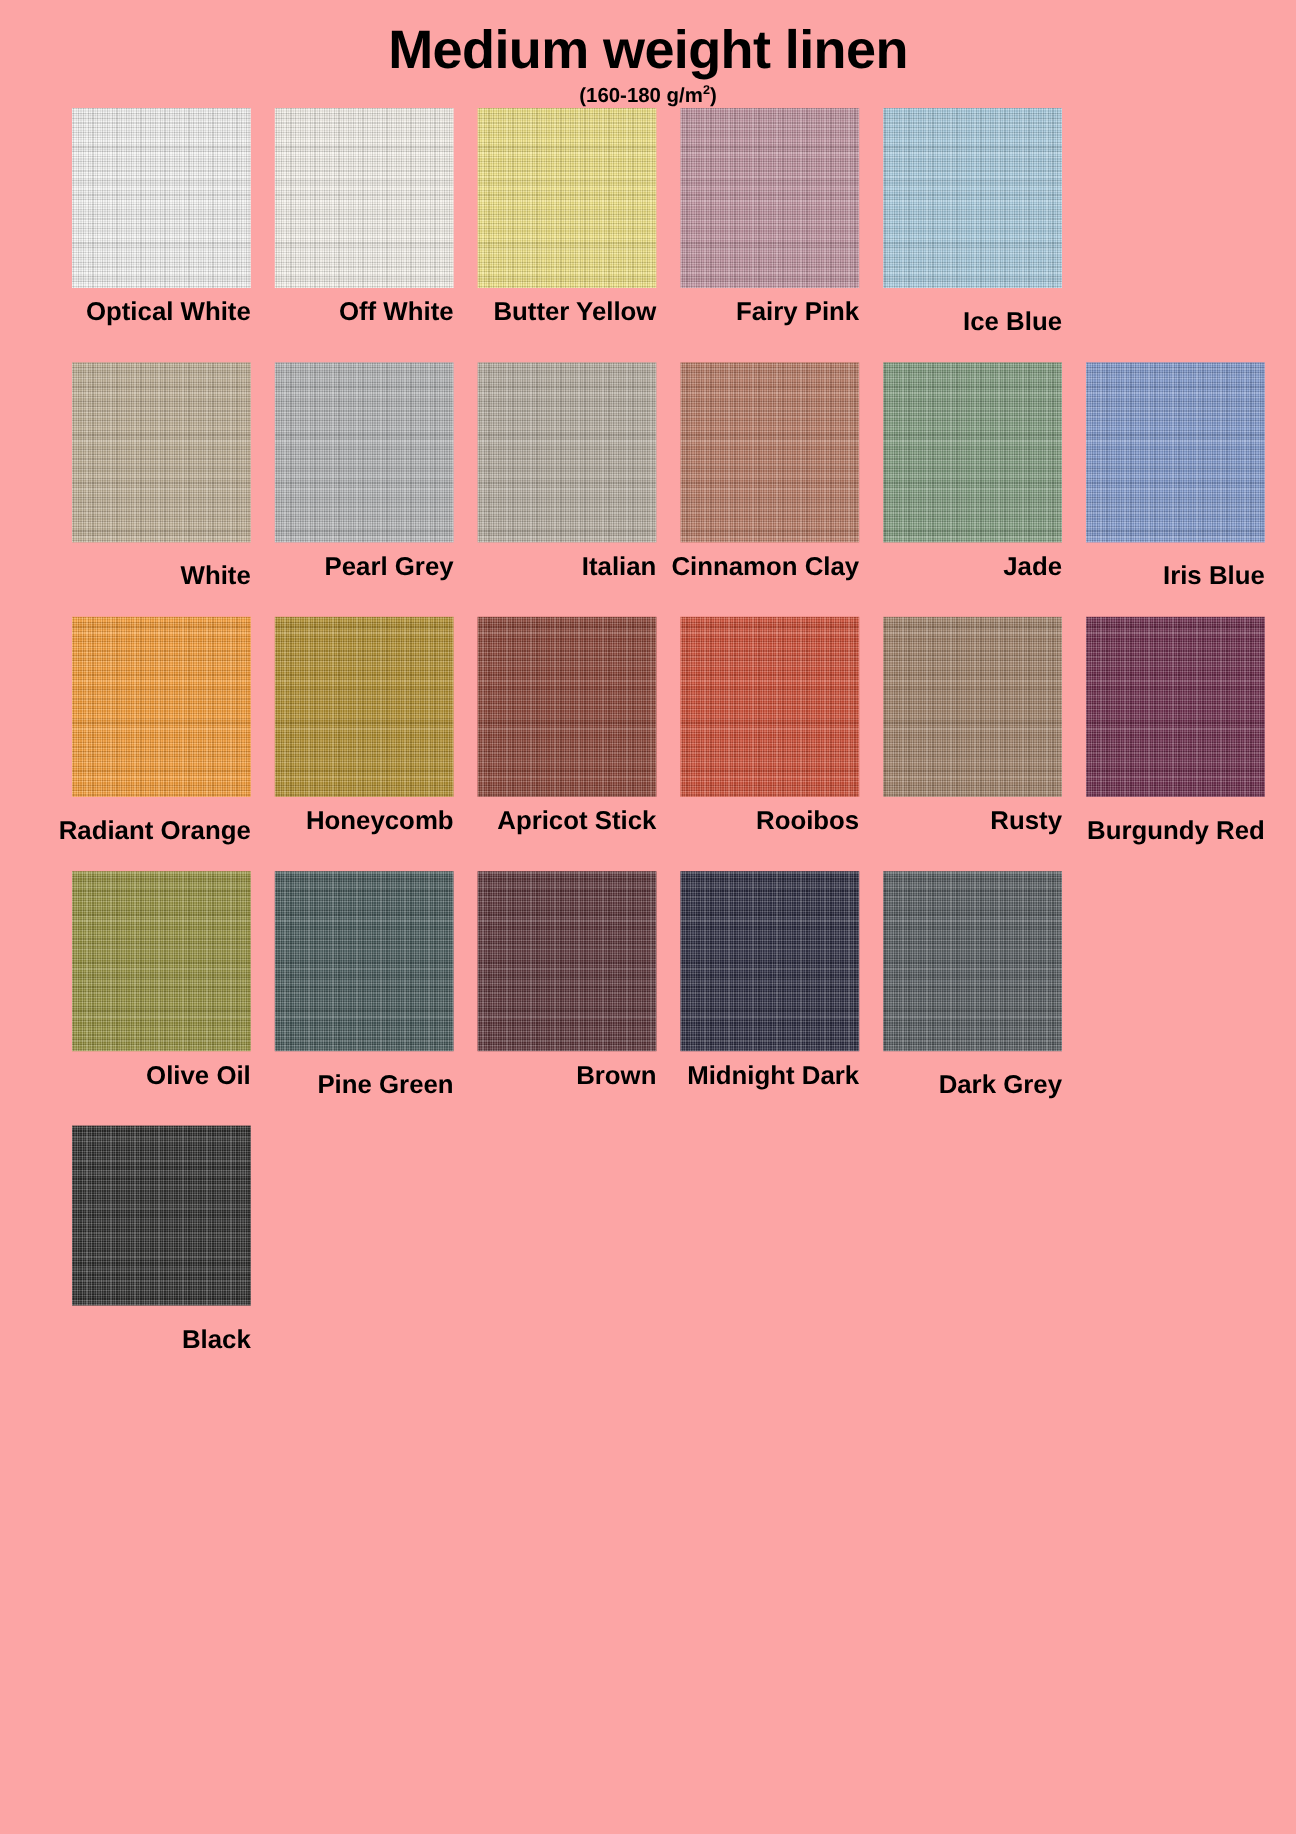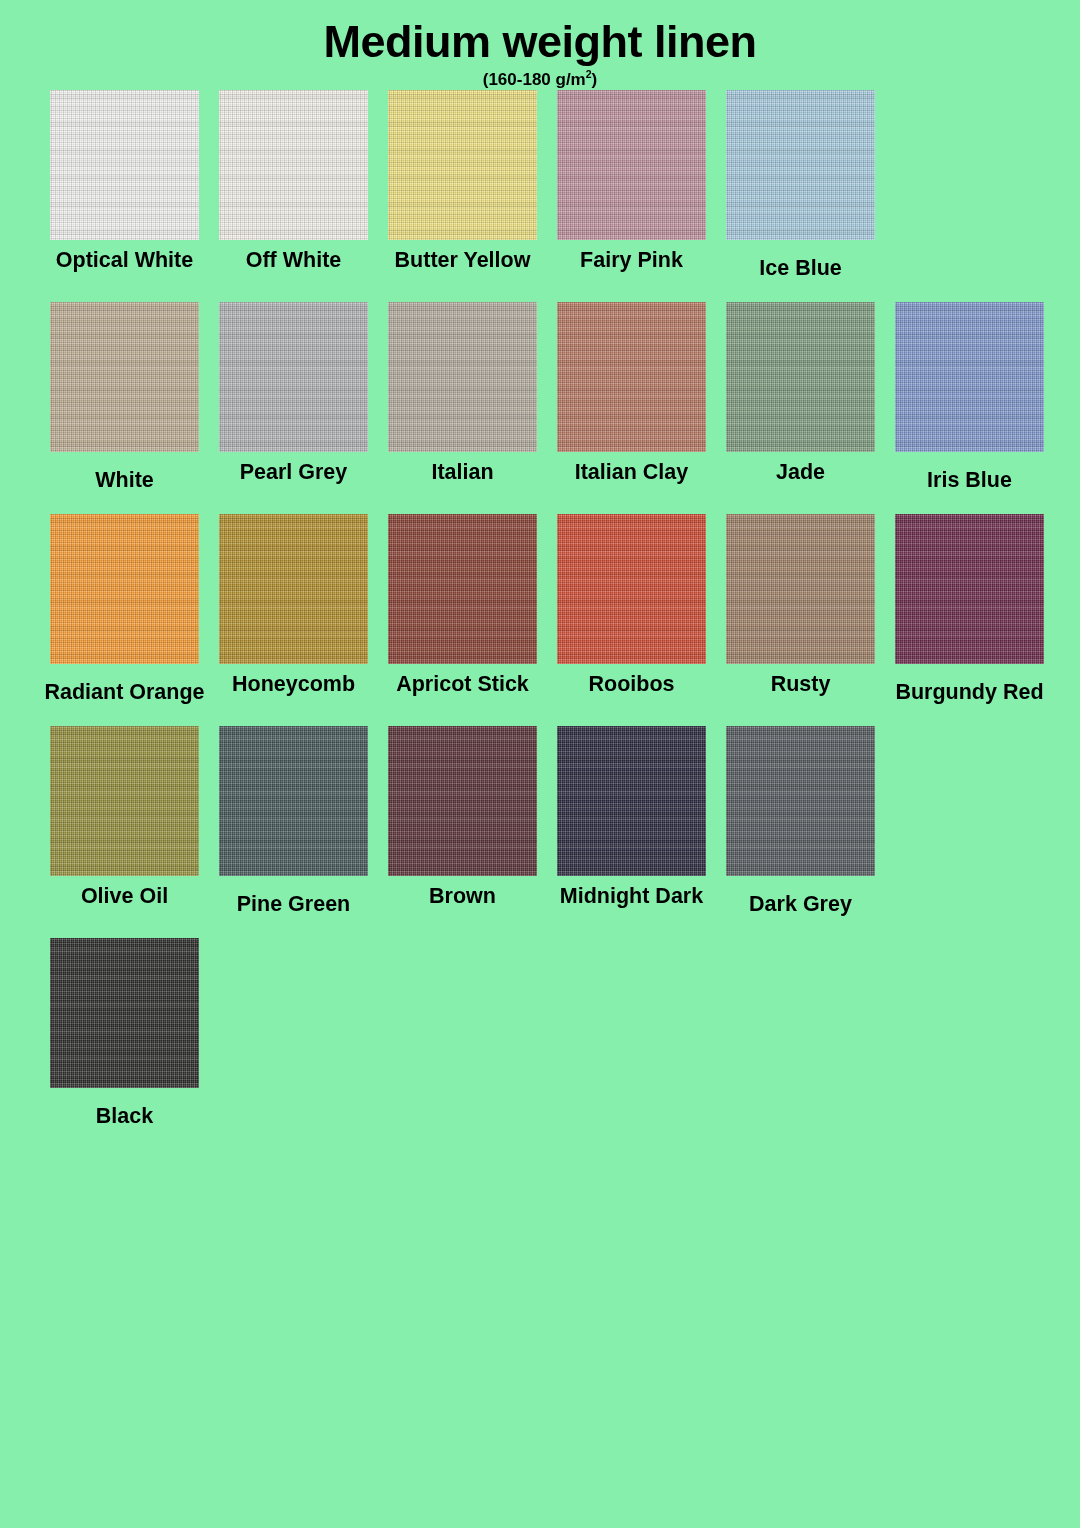--- a/index.html
+++ b/index.html
@@ -14,21 +14,21 @@
     font-family: "Liberation Sans", sans-serif;
     color: #000000;
     overflow: hidden;
     position: relative;
   }
 
   .page {
     position: relative;
     width: 1080px;
     height: 1528px;
-    background: #86efac;
+    background: #fca5a5;
   }
 
   
   .header {
     padding-top: 18px;
     text-align: center;
   }
   .chart-title {
     font-size: 45px;
     font-weight: bold;
@@ -62,21 +62,21 @@
     display: flex;
     flex-direction: row;
     align-items: flex-start;
     height: 212px;
   }
   .swatch-cell {
     width: 169px;
     flex: 0 0 169px;
     display: flex;
     flex-direction: column;
-    align-items: center;
+    align-items: flex-end;
     position: relative;
   }
   .swatch-chip {
     width: 149px;
     height: 150px;
     box-sizing: border-box;
     position: relative;
     overflow: hidden;
     background-color: #cccccc;
   }
@@ -169,21 +169,21 @@
         <div class="swatch-cell">
           <div class="swatch-chip" title="Pearl Grey" style="background-color: rgb(178, 180, 182);"></div>
           <div class="swatch-label">Pearl Grey</div>
         </div>
         <div class="swatch-cell">
           <div class="swatch-chip" title="Natural" style="background-color: rgb(181, 173, 160);"></div>
           <div class="swatch-label">Italian</div>
         </div>
         <div class="swatch-cell">
           <div class="swatch-chip" title="Italian Clay" style="background-color: rgb(184, 122, 100);"></div>
-          <div class="swatch-label">Italian Clay</div>
+          <div class="swatch-label">Cinnamon Clay</div>
         </div>
         <div class="swatch-cell">
           <div class="swatch-chip" title="Jade" style="background-color: rgb(128, 156, 127);"></div>
           <div class="swatch-label">Jade</div>
         </div>
         <div class="swatch-cell">
           <div class="swatch-chip" title="Iris Blue" style="background-color: rgb(128, 153, 205);"></div>
           <div class="swatch-label drop">Iris Blue</div>
         </div>
       </div>

